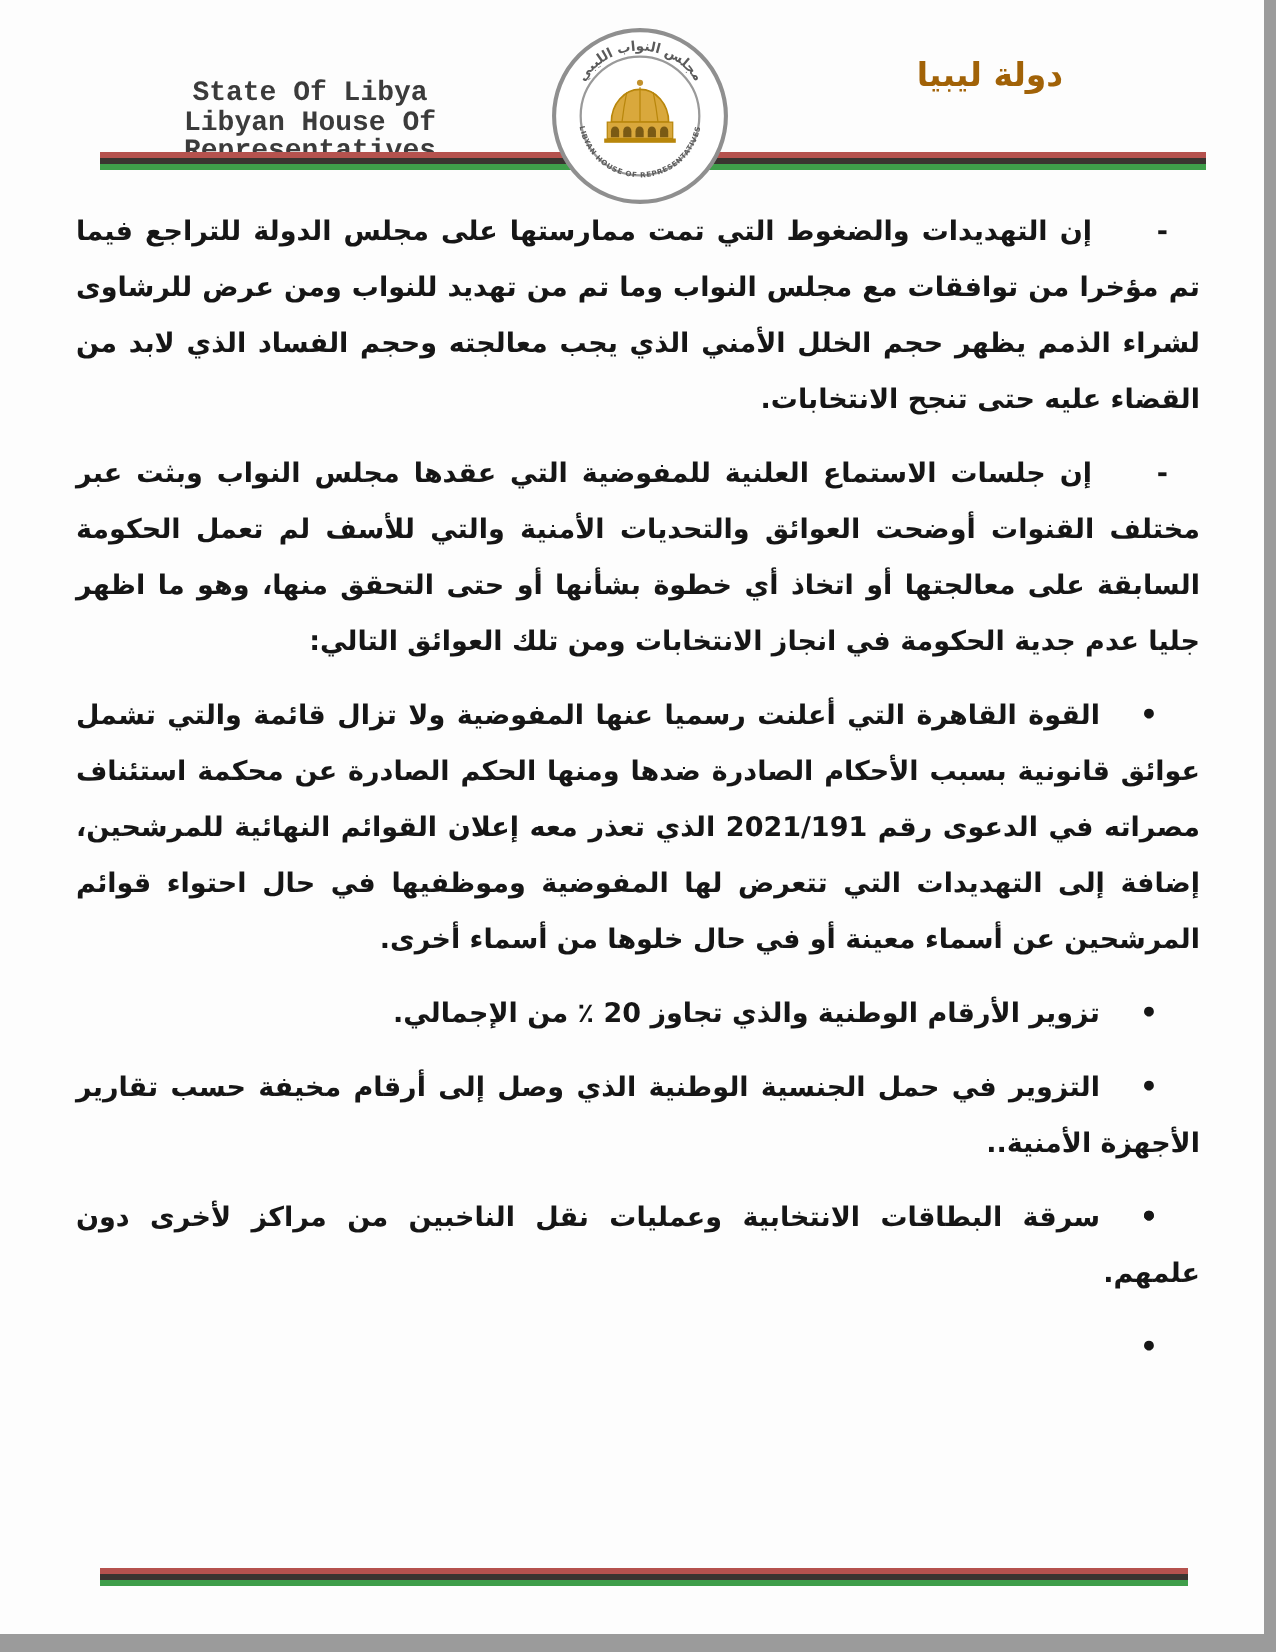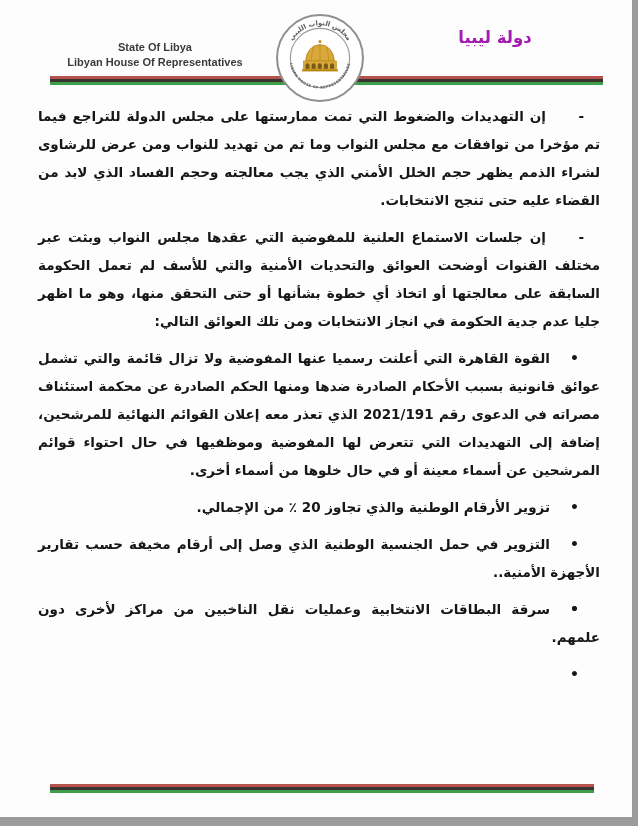--- a/index.html
+++ b/index.html
@@ -6,26 +6,26 @@
   .page {
     position:relative; width:638px; height:826px; box-sizing:border-box;
     background:#fdfdfd; overflow:hidden;
     border-right:6px solid var(--page-shadow,#9b9b9b);
     border-bottom:9px solid var(--page-shadow,#9b9b9b);
     font-family:"DejaVu Sans", sans-serif;
   }
   
   .hdr-en {
     position:absolute; top:40px; left:64px; width:182px; text-align:center;
-    font-family:Liberation Sans, sans-serif; font-weight:bold;
-    font-size:11px; line-height:14.5px; color:#3b3b3b;
+    font-family:Liberation Mono, monospace; font-weight:bold;
+    font-size:14px; line-height:14.5px; color:#3b3b3b;
   }
   .hdr-ar {
     position:absolute; top:26px; right:31px; width:212px; text-align:center;
-    direction:rtl; font-weight:bold; font-size:16.5px; line-height:23px; color:#a21caf;
+    direction:rtl; font-weight:bold; font-size:16.5px; line-height:23px; color:#a16207;
   }
   .logo { position:absolute; top:13px; left:275px; width:90px; height:90px; z-index:2; }
   .stripe { position:absolute; z-index:1; font-size:0; }
   .stripe > div { height:3px; }
   .stripe .red { background:var(--stripe-red,#b5524e); }
   .stripe .blk { background:var(--stripe-black,#3a3430); }
   .stripe .grn { background:var(--stripe-green,#3f9e4a); }
   .stripe-top    { top:76px;  left:50px; width:553px; }
   .stripe-bottom { top:784px; left:50px; width:544px; }
   

